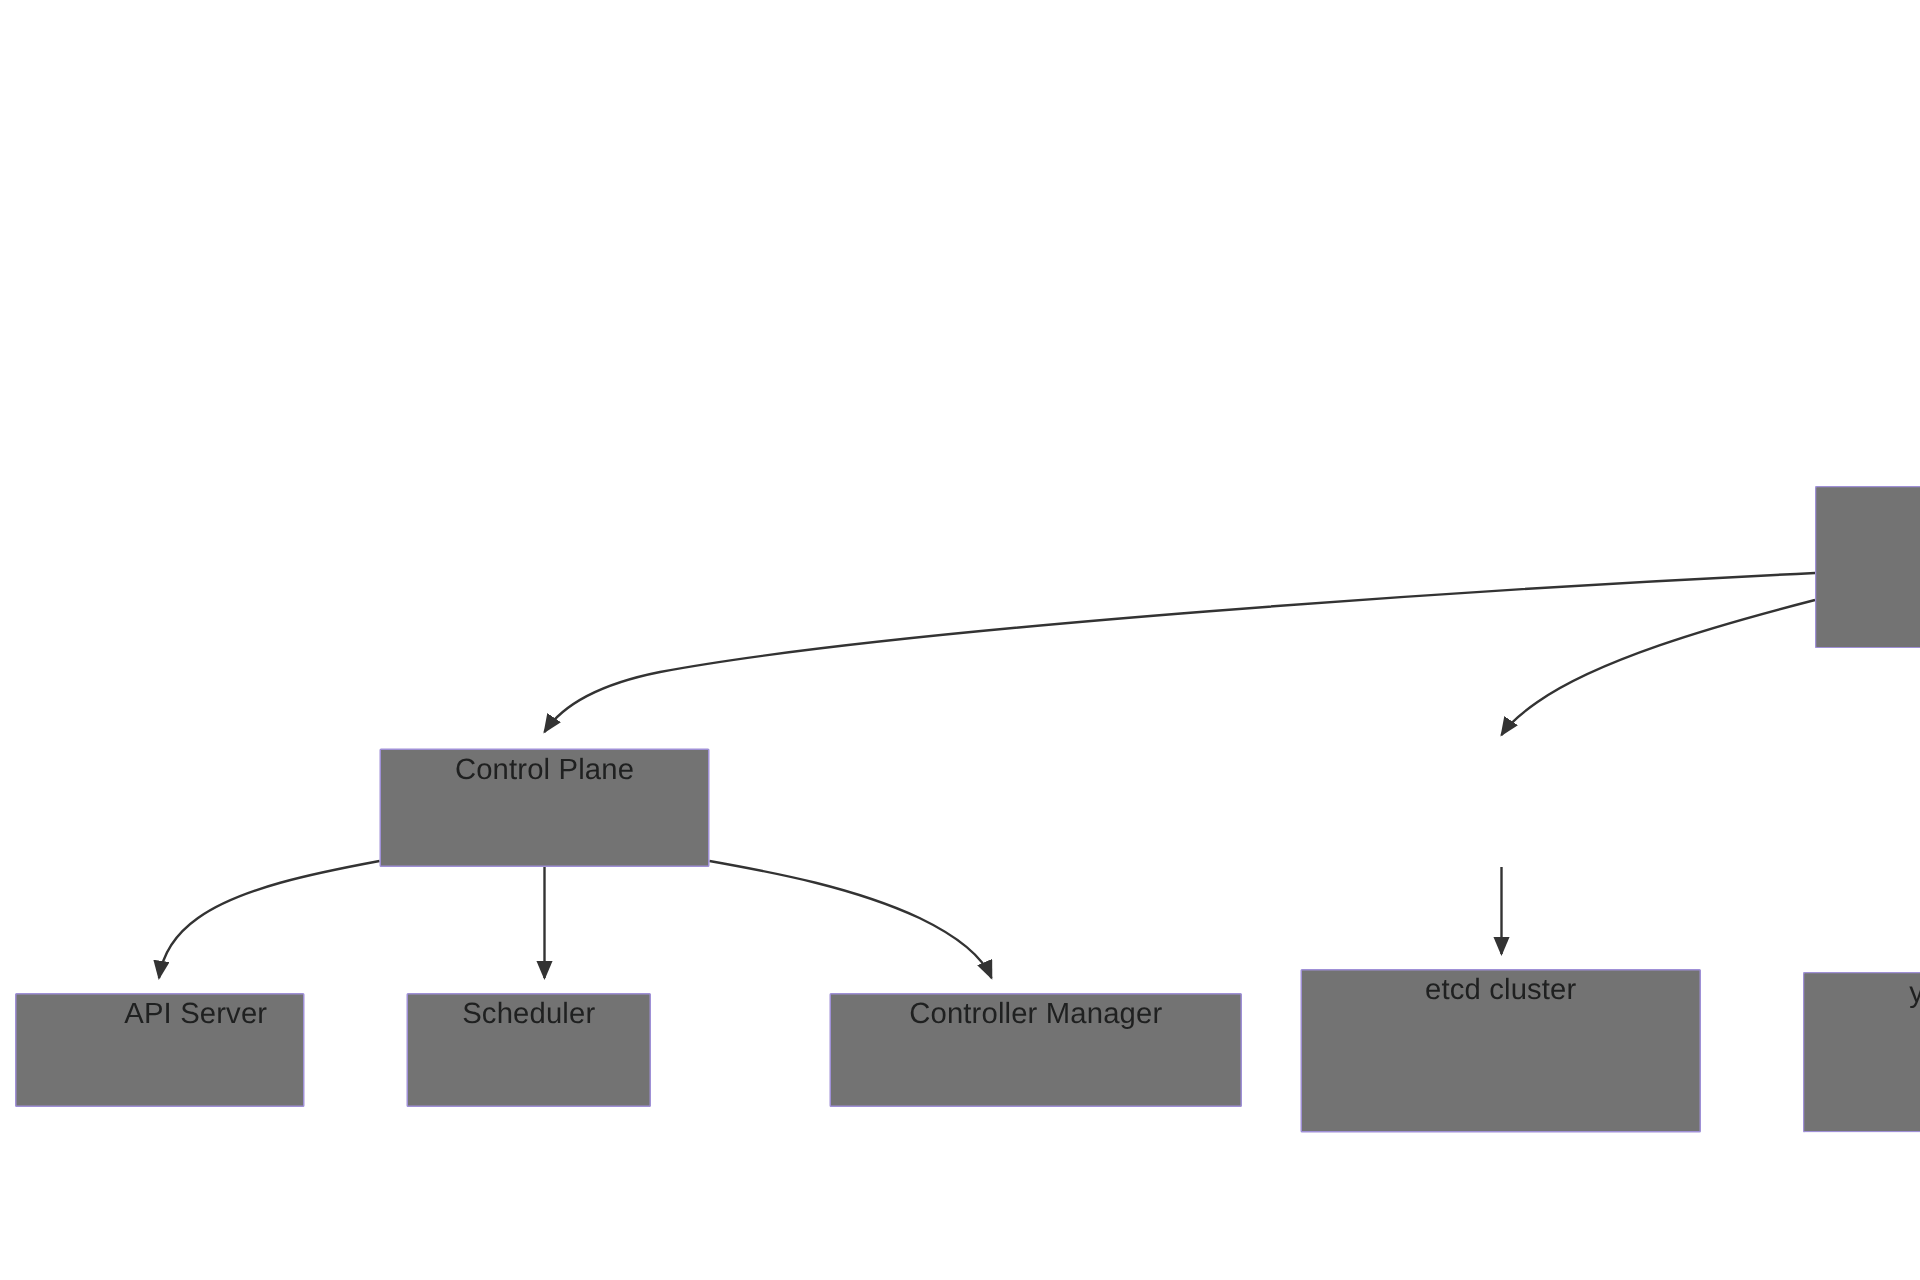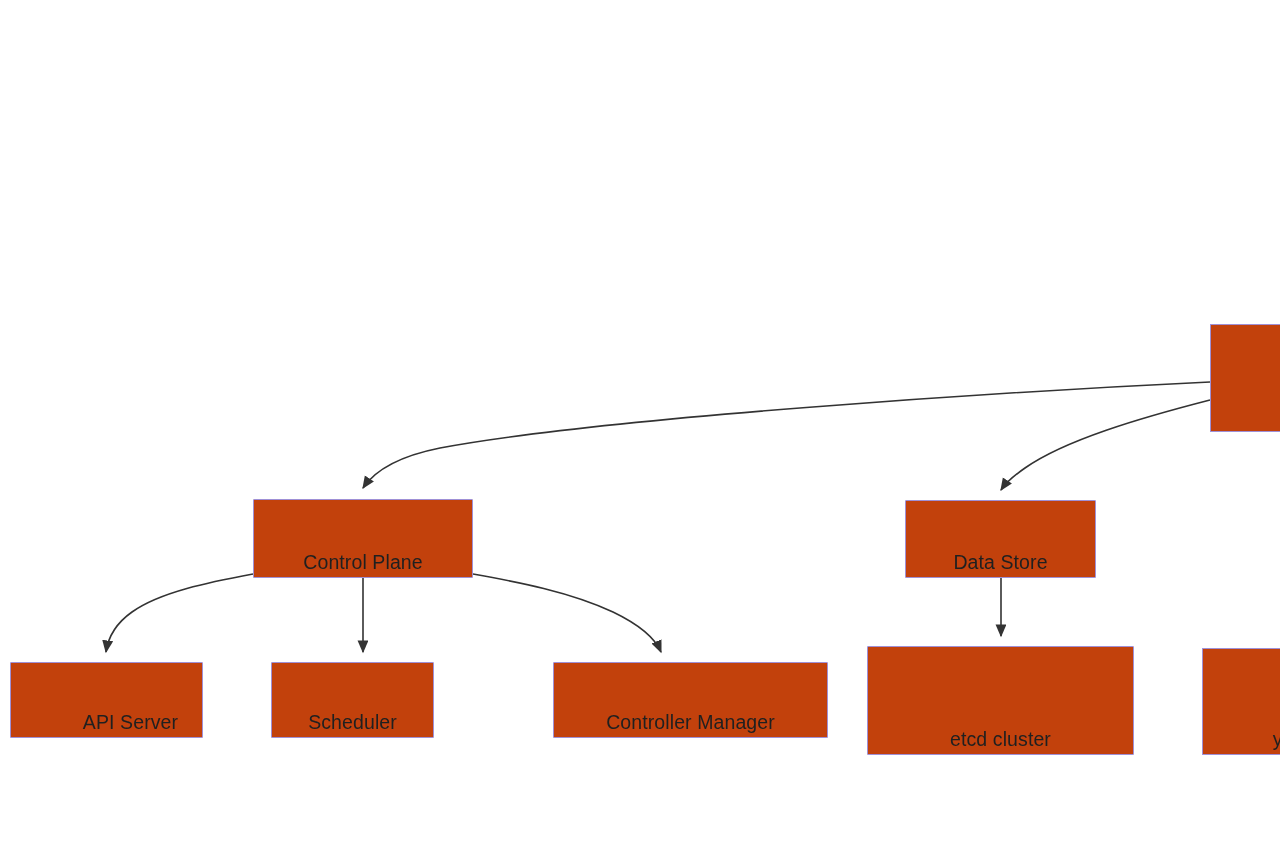--- a/index.html
+++ b/index.html
@@ -25,27 +25,27 @@
     position: absolute;
     left: 0;
     top: 0;
     width: 1280px;
     height: 853px;
     pointer-events: none;
   }
   .node {
     position: absolute;
     box-sizing: border-box;
-    background: #c2410c;
+    background: #737373;
     border: 1.4px solid #9f90d6;
     border-radius: 1px;
     display: flex;
     flex-direction: column;
     align-items: center;
-    justify-content: flex-end;
+    justify-content: flex-start;
     color: #1f2020;
     font-size: 19.5px;
     line-height: 1.42;
     letter-spacing: 0.1px;
     text-align: center;
     white-space: nowrap;
   }
   .node .line {
     display: block;
   }
@@ -80,23 +80,20 @@
 
   <div class="node clip-right" style="left:1210px; top:324px; width:120px; height:108px; align-items:flex-end; padding-right:0;">
     
     
   </div>
 
   <div class="node" style="left:253px; top:499px; width:220px; height:79px;">
     <span class="line">Control Plane</span>
   </div>
 
-  <div class="node" style="left:905px; top:500px; width:191px; height:78px;">
-    <span class="line">Data Store</span>
-  </div>
 
   <div class="node" style="left:10px; top:662px; width:193px; height:76px;padding-left:48px;">
     <span class="line">API Server</span>
   </div>
 
   <div class="node" style="left:271px; top:662px; width:163px; height:76px;">
     <span class="line">Scheduler</span>
   </div>
 
   <div class="node" style="left:553px; top:662px; width:275px; height:76px;">

